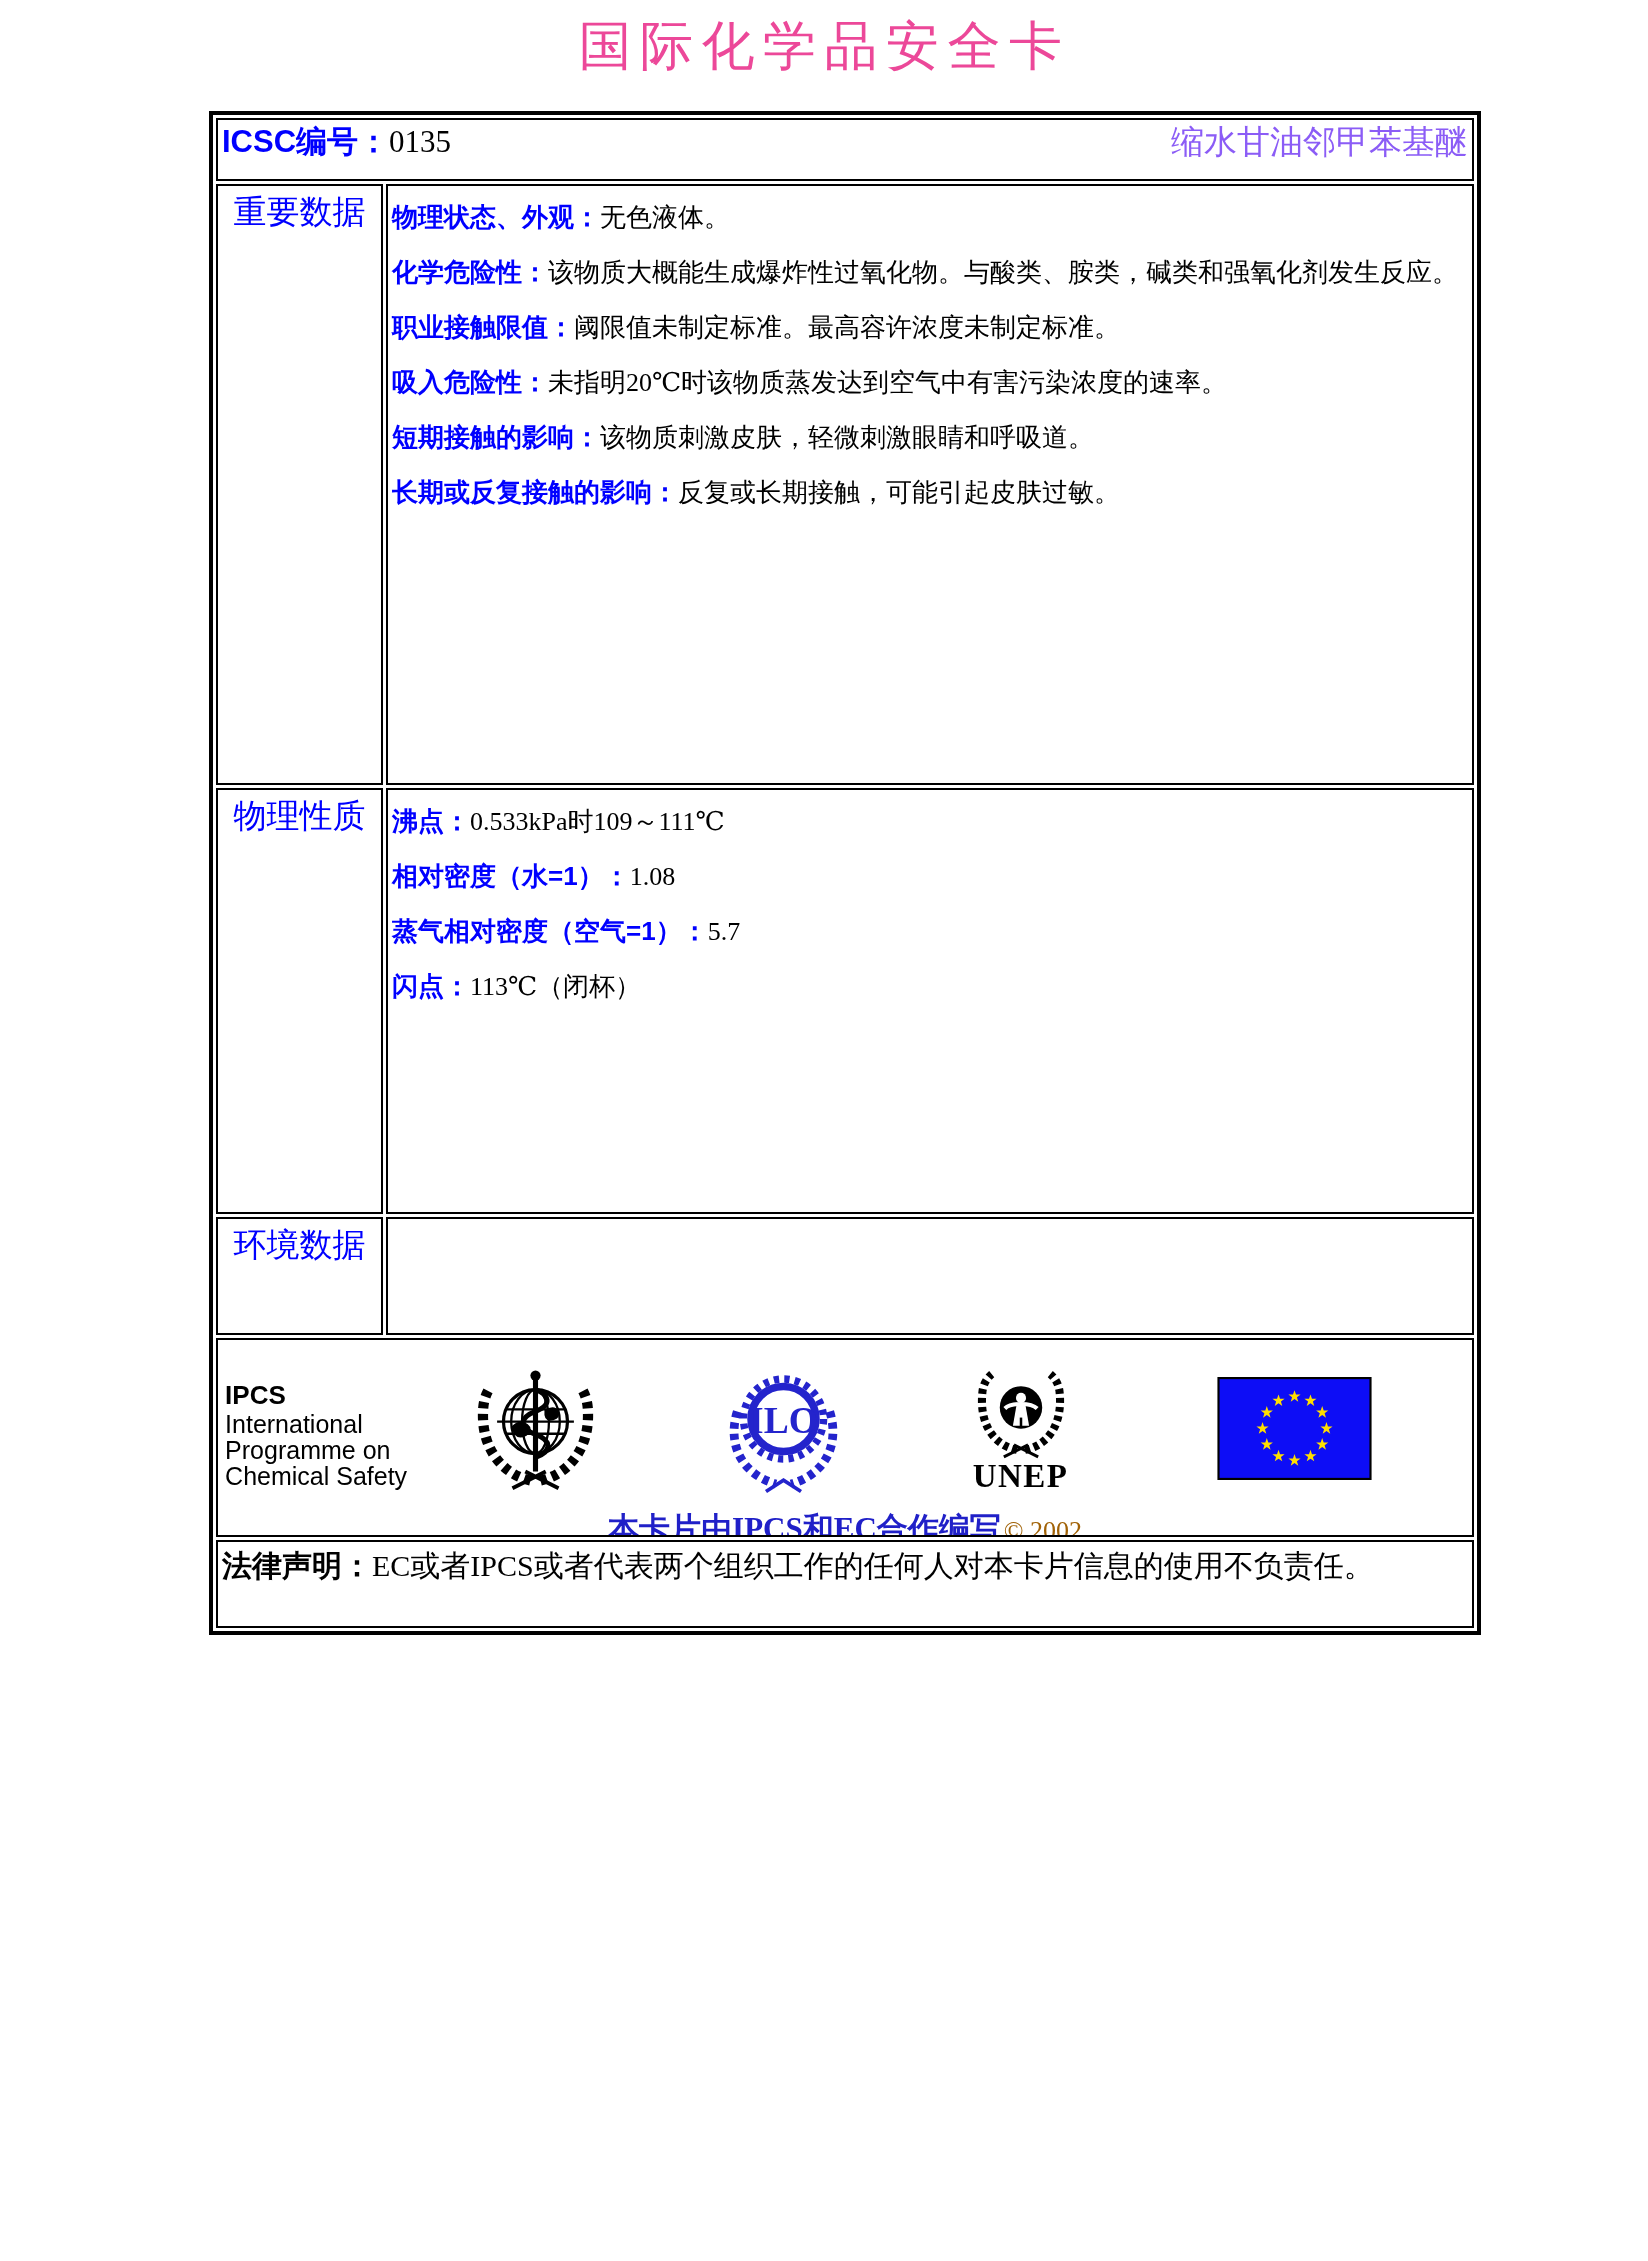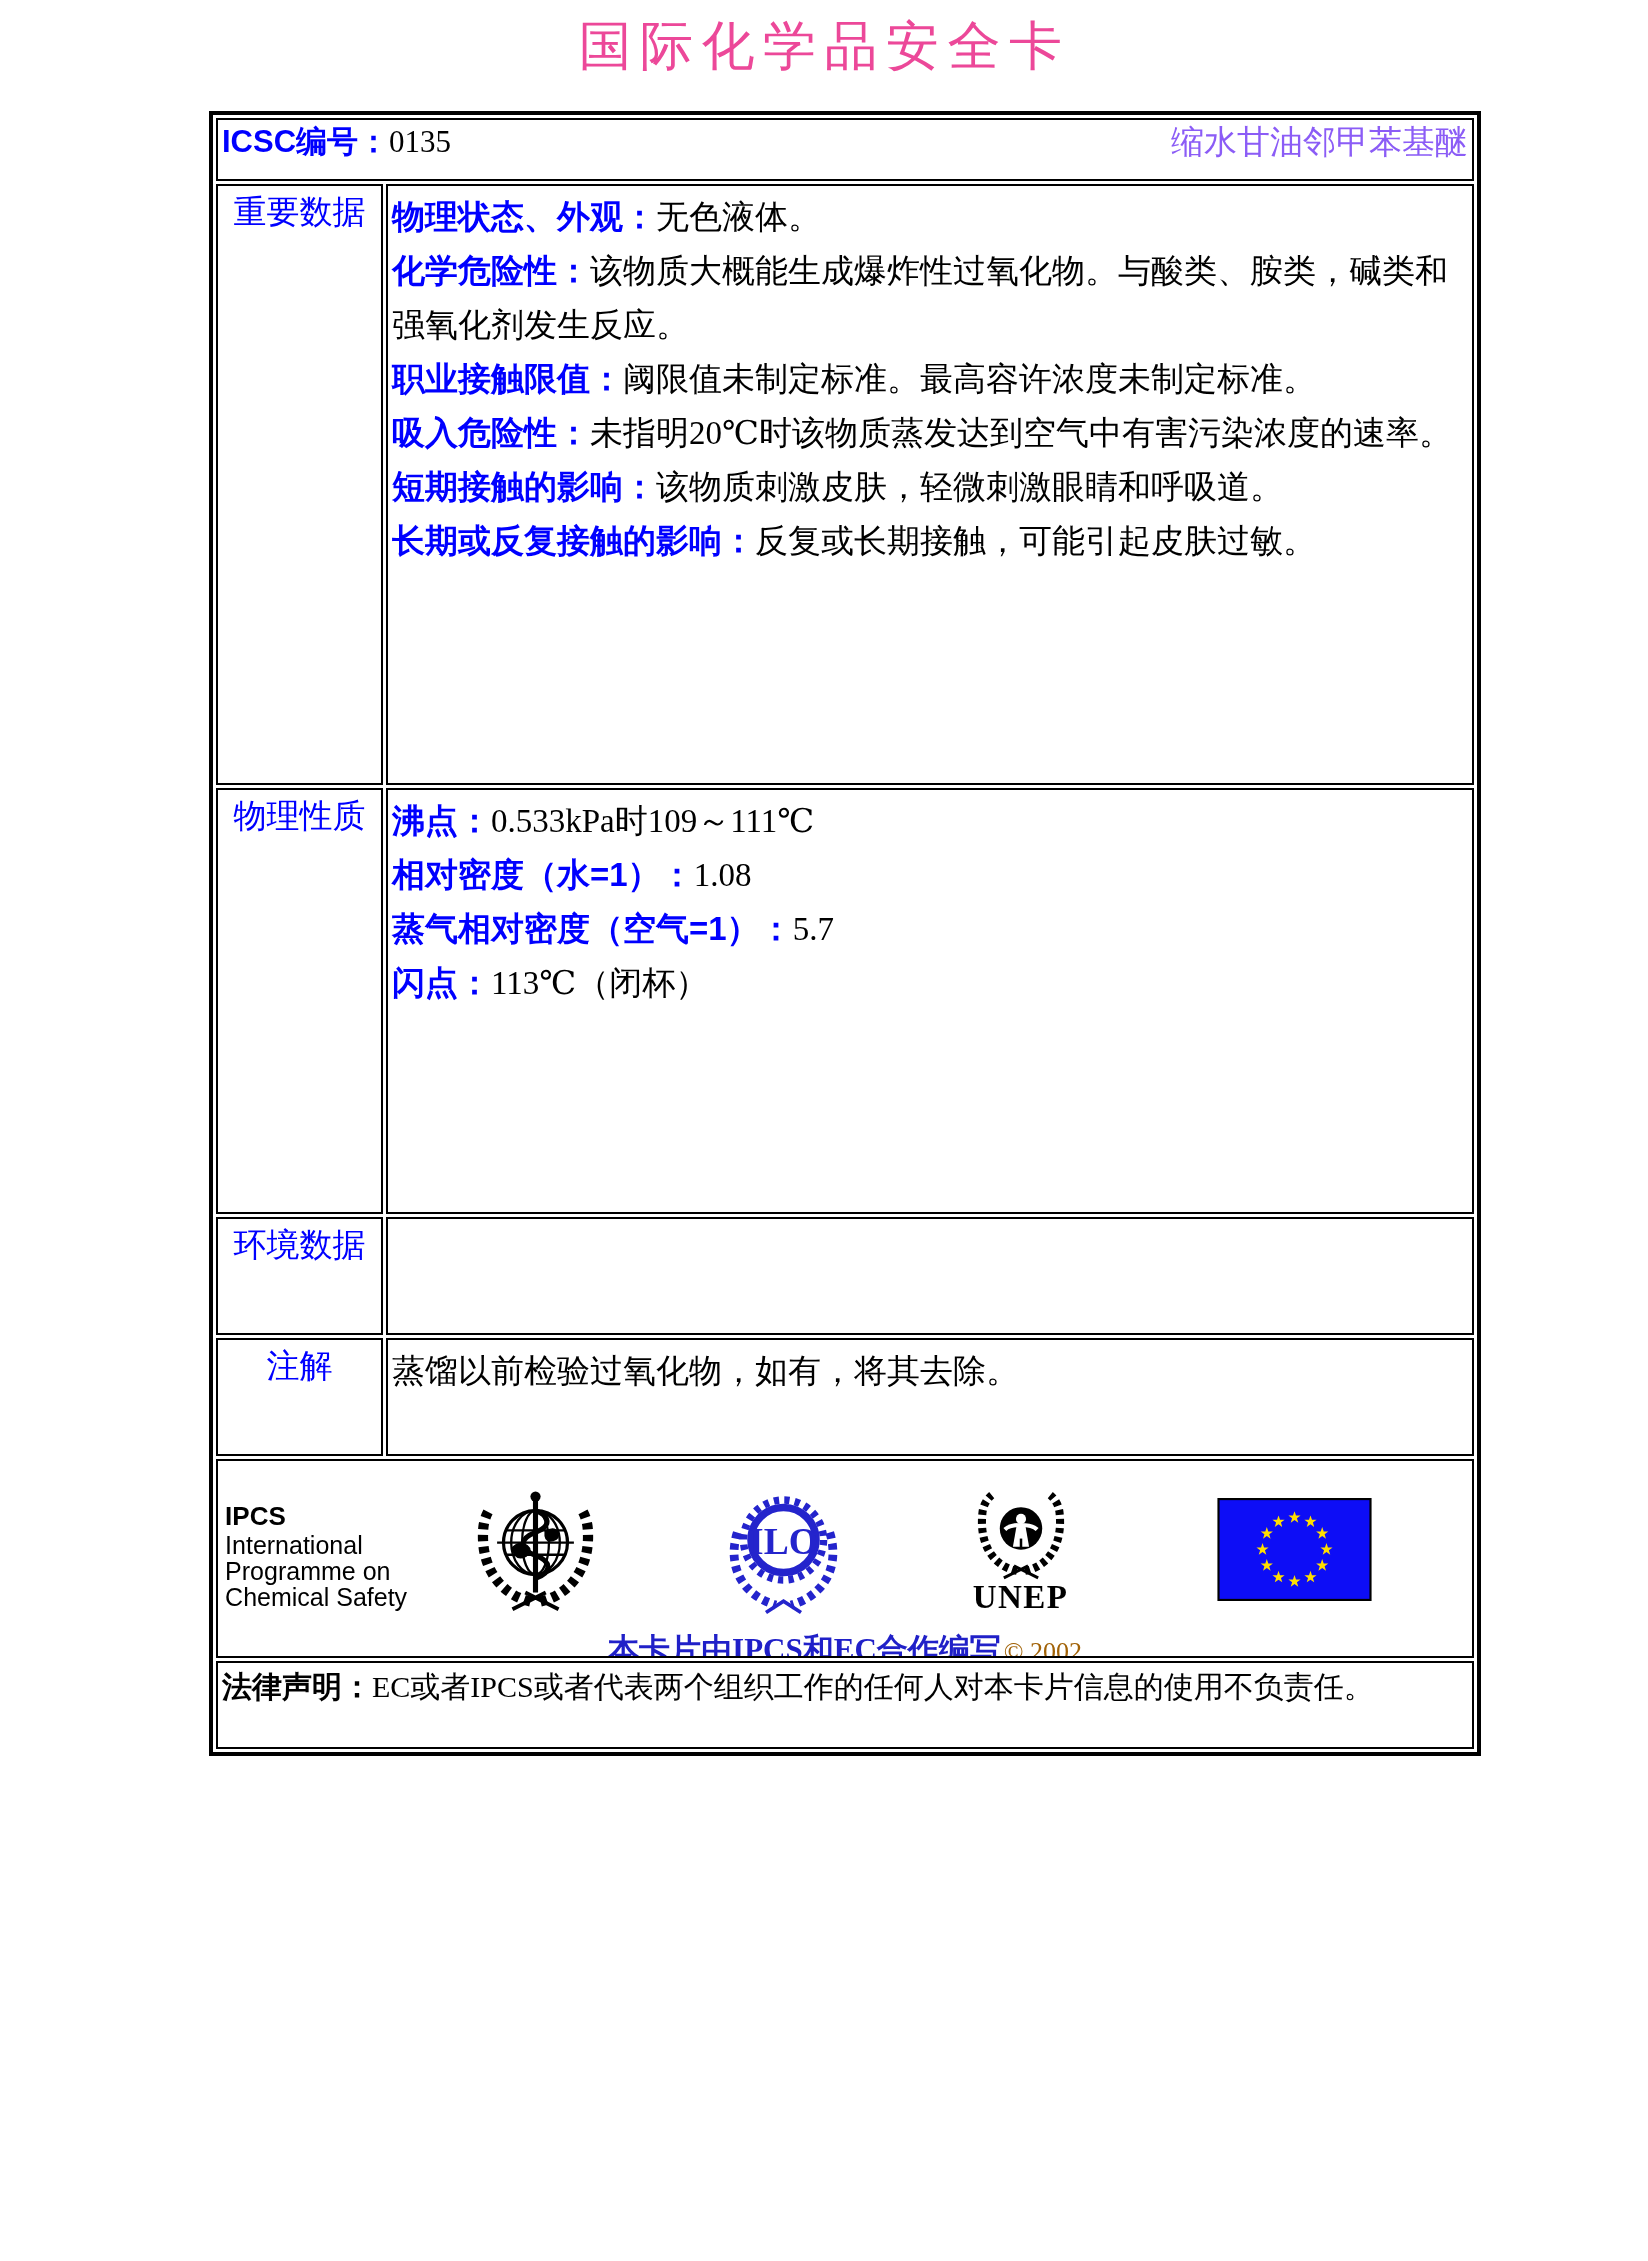--- a/index.html
+++ b/index.html
@@ -24,21 +24,21 @@
   td.hdrcell{vertical-align:middle;padding:0 5.7px;}
   .hdrflex{display:flex;justify-content:space-between;align-items:center;
            font-size:31px;line-height:1.1;}
   .hdr-left .num{font-family:"Liberation Serif",serif;color:#000;}
   .cname{font-size:33px;color:#8b5cf6;}
 
   td.sec{vertical-align:middle;text-align:center;
          font-family:"Liberation Sans","DejaVu Sans",sans-serif;
          font-size:33px;color:#0000FF;}
 
-  td.content{padding:2.8px 8.5px 2.8px 5.7px;font-size:33px;line-height:54px;color:#000;}
+  td.content{padding:2.8px 8.5px 2.8px 5.7px;font-size:26px;line-height:54px;color:#000;}
   .lbl{color:#0000FF;font-weight:bold;
        font-family:"Liberation Sans","DejaVu Sans",sans-serif;}
 
   td.legalcell{vertical-align:middle;padding:0 7.1px;font-size:30px;line-height:1.3;}
   .legal-lbl{color:#000;font-weight:bold;
              font-family:"Liberation Sans","DejaVu Sans",sans-serif;}
 
   td.logocell{position:relative;}
   .ipcs-block{position:absolute;left:7.1px;top:40px;
               font-family:"Liberation Sans","DejaVu Sans",sans-serif;color:#000;}
@@ -100,24 +100,20 @@
         <div class="entry"><span class="lbl">蒸气相对密度（空气=1）：</span><span>5.7</span></div>
         <div class="entry"><span class="lbl">闪点：</span><span>113℃（闭杯）</span></div>
       </td>
     </tr>
 
     <tr>
       <td class="h-env sec">环境数据</td>
       <td class="h-env content"></td>
     </tr>
 
-    <tr>
-      <td class="h-note sec">注解</td>
-      <td class="h-note content">蒸馏以前检验过氧化物，如有，将其去除。</td>
-    </tr>
 
 
     <tr>
       <td colspan="2" class="h-logos logocell">
 
         <div class="ipcs-block">
           <div class="ipcs-title">IPCS</div>
           <div class="ipcs-sub">International</div>
           <div class="ipcs-sub">Programme on</div>
           <div class="ipcs-sub">Chemical Safety</div>

